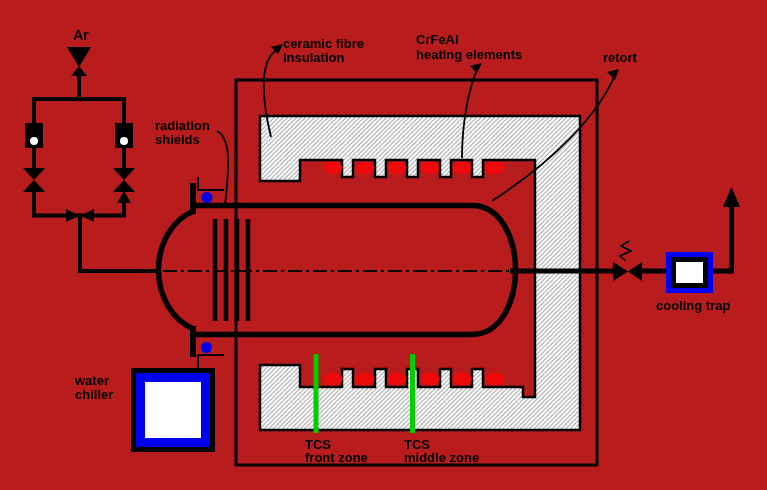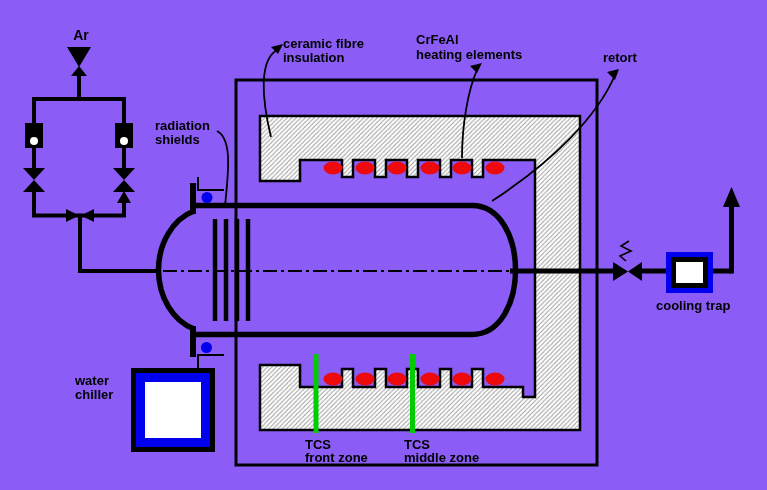--- a/index.html
+++ b/index.html
@@ -1,16 +1,16 @@
 <!DOCTYPE html>
 <html><head>
 <meta charset="utf-8">
 <style>
   html,body{margin:0;padding:0;background:#efefef;}
-  .stage{position:relative;width:767px;height:490px;background:#8b5cf6;overflow:hidden;}
+  .stage{position:relative;width:767px;height:490px;background:#b91c1c;overflow:hidden;}
   svg{display:block;}
   text{font-family:"Liberation Sans","DejaVu Sans",sans-serif;font-weight:bold;fill:#000;}
   .lbl{font-size:13px;}
   .lbl-ar{font-size:14px;}
 </style>
 </head>
 <body>
 
 <div class="stage">
 <svg width="767" height="490" viewBox="0 0 767 490">

